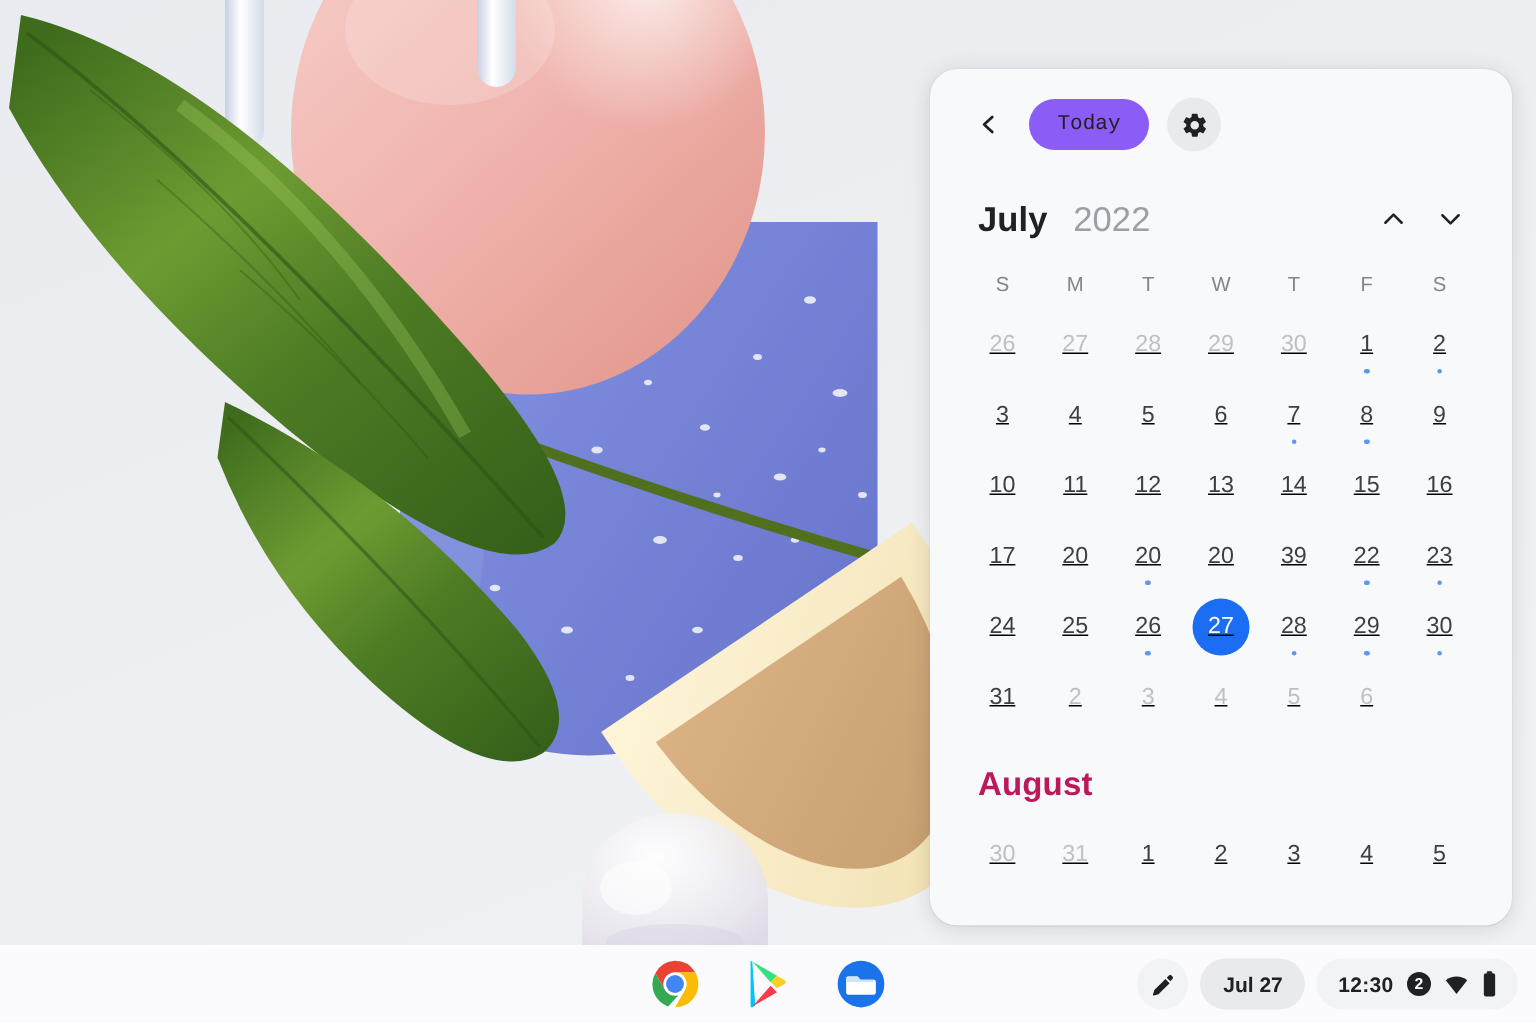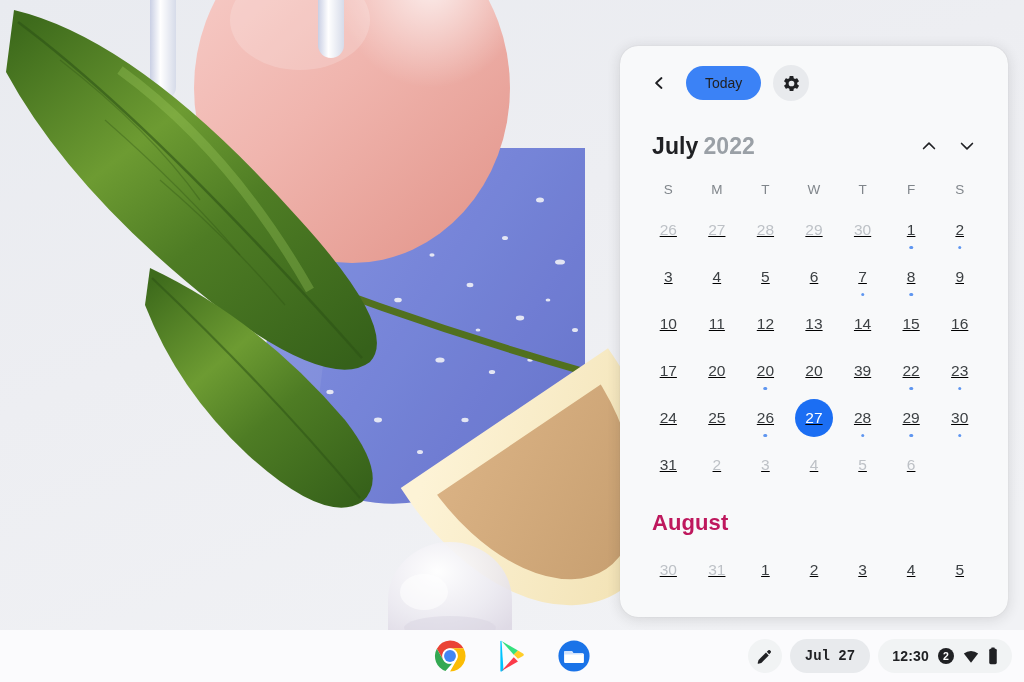--- a/index.html
+++ b/index.html
@@ -55,28 +55,29 @@
     margin-right: 14px;
   }
   .cal-title {
     font-size: 16.5px;
     color: #202124;
     font-weight: 400;
     letter-spacing: 0.1px;
     flex: 1 1 auto;
   }
   .today-pill {
-    background: #3b82f6;
+    background: #8b5cf6;
     color: #202124;
     border-radius: 17px;
     font-size: 14px;
     padding: 9px 19px;
     cursor: pointer;
     margin-right: 12px;
     white-space: nowrap;
+    font-family: Liberation Mono, monospace;
   }
   .gear-btn {
     width: 36px; height: 36px;
     border-radius: 50%;
     background: #e8eaed;
     display: flex; align-items: center; justify-content: center;
     cursor: pointer;
     flex: 0 0 auto;
   }
 
@@ -87,21 +88,21 @@
     padding: 0 22px 0 32px;
     height: 52px;
     box-sizing: border-box;
   }
   .month-label {
     font-size: 23px;
     flex: 1 1 auto;
     letter-spacing: 0.1px;
   }
   .month-name { color: #202124; font-weight: 700; }
-  .month-year { color: #9aa0a6; font-weight: 700; margin-left: 5px; }
+  .month-year { color: #9aa0a6; font-weight: 400; margin-left: 17px; }
   .nav-btn {
     width: 38px; height: 38px;
     display: flex; align-items: center; justify-content: center;
     cursor: pointer;
     flex: 0 0 auto;
   }
 
   
   .weekday-row {
     display: grid;
@@ -212,21 +213,20 @@
   .date-pill {
     background: #e8eaed;
     border-radius: 17px;
     height: 34px;
     display: flex; align-items: center;
     padding: 0 15px;
     font-size: 14px;
     color: #202124;
     font-weight: 700;
     cursor: pointer;
-    font-family: Liberation Mono, monospace;
   }
   .tray-pill {
     background: #f1f3f4;
     border-radius: 17px;
     height: 34px;
     display: flex; align-items: center;
     padding: 0 14px;
     gap: 9px;
     cursor: pointer;
   }

